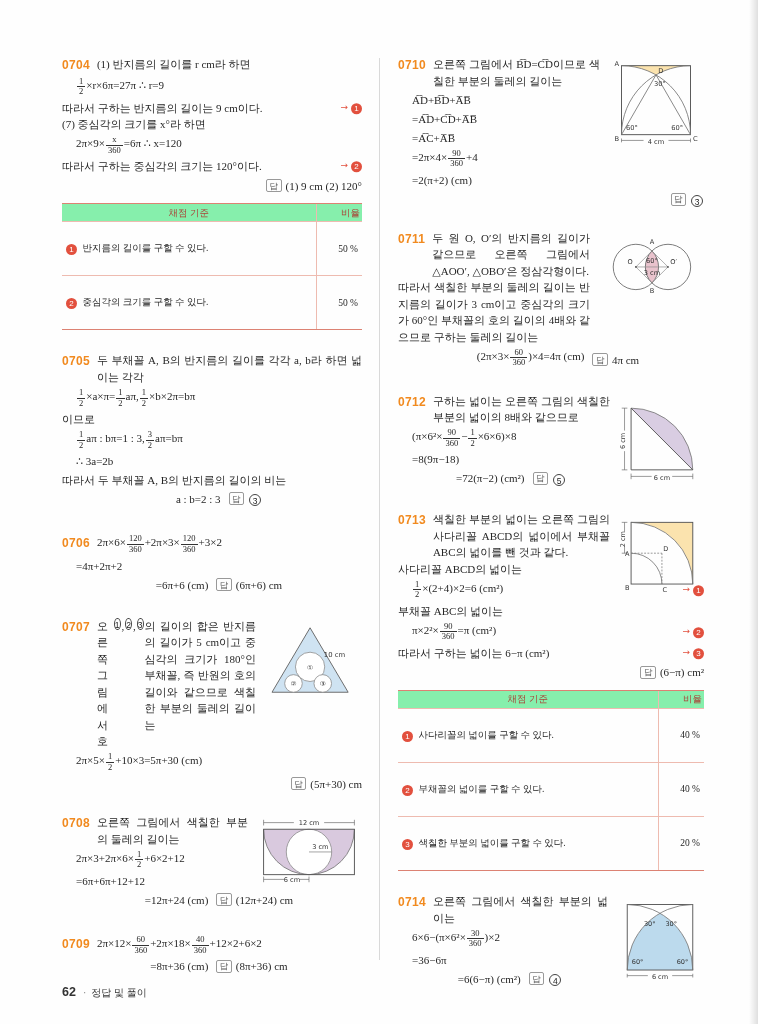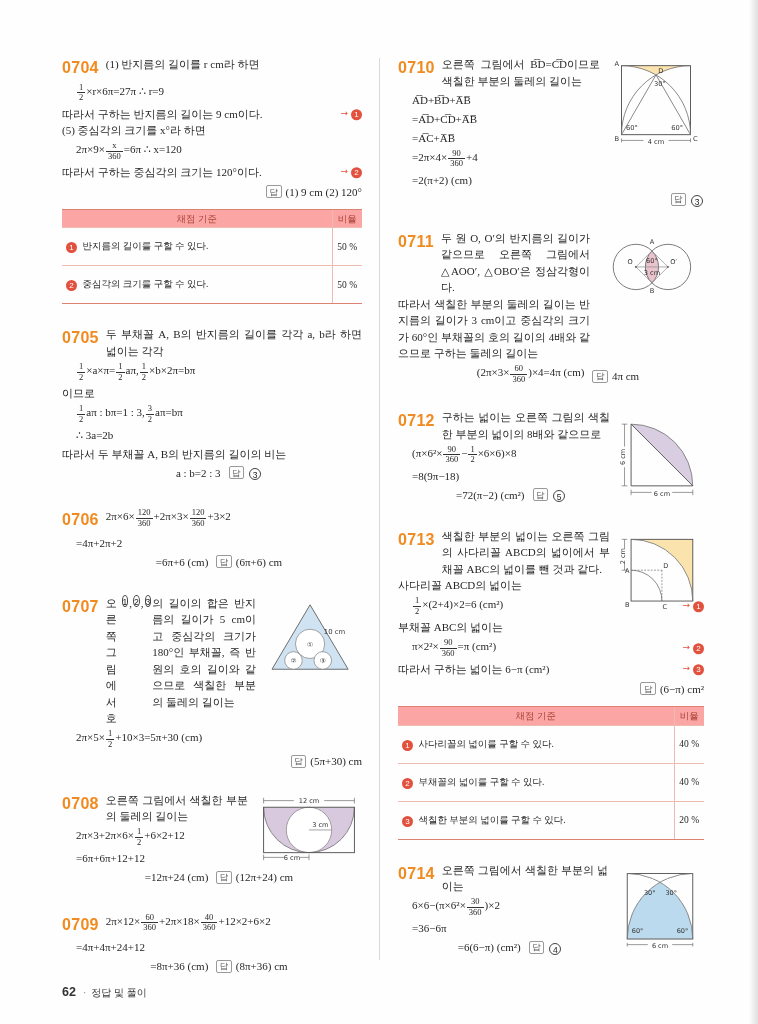--- a/index.html
+++ b/index.html
@@ -18,21 +18,21 @@
     pointer-events:none;
   }
   .divider { position:absolute; left:379px; top:58px; bottom:64px; width:1px; background:#d9d9d9; }
   .content { display:flex; align-items:flex-start; }
   .col-left  { width:316px; padding-right:16px; }
   .col-right { flex:1; padding-left:20px; }
 
   .problem { margin-bottom:22px; overflow:hidden; font-size:11px; line-height:1.5; }
   .pnum {
     font-family:"Liberation Sans","DejaVu Sans",sans-serif;
-    font-weight:bold; color:#f18a1f; font-size:16px;
+    font-weight:bold; color:#f18a1f; font-size:12px;
     margin-right:7px; letter-spacing:0.3px;
   }
   .line { position:relative; text-align:justify; }
   .line.math { padding-left:14px; margin:2.5px 0; text-align:left; }
   .line.first { padding-left:0; }
   .line.has-mark { padding-right:28px; }
 
   .mark {
     position:absolute; right:0; top:50%; transform:translateY(-50%);
     color:#e2503e; font-size:9px; white-space:nowrap;
@@ -63,28 +63,28 @@
   .ansbox {
     display:inline-block; border:1px solid #999; border-radius:2px;
     color:#555; font-size:8.5px; line-height:10px; padding:0.5px 2.5px;
     margin-right:4px; vertical-align:1px;
     font-family:"Liberation Sans","DejaVu Sans",sans-serif;
   }
   .line.ans-line { text-align:right; margin-top:3px; }
 
   table.grade { width:100%; border-collapse:collapse; margin:9px 0 0; font-size:9.5px; line-height:1.3; }
   table.grade th {
-    background:#fca5a5; color:#a94438; font-weight:normal;
+    background:#86efac; color:#a94438; font-weight:normal;
     border-top:1.4px solid #dc8273; border-bottom:0.8px solid #eebbb0;
     padding:2.5px 2px; text-align:center;
     font-family:"Liberation Sans","DejaVu Sans",sans-serif;
   }
-  table.grade td { border-bottom:0.8px solid #eebbb0; padding:12px 4px; }
+  table.grade td { border-bottom:0.8px solid #eebbb0; padding:20px 4px; }
   table.grade tr:last-child td { border-bottom:1.4px solid #dc8273; }
-  table.grade td.pct, table.grade th.pct { width:30px; text-align:center; border-left:0.8px solid #eebbb0; }
+  table.grade td.pct, table.grade th.pct { width:46px; text-align:right; border-left:0.8px solid #eebbb0; }
   table.grade td.crit .rc { margin-right:3px; }
 
   .figure { float:right; margin:2px 0 4px 8px; }
   .figure svg { display:block; }
   .figure svg text {
     font-family:"DejaVu Sans","Liberation Sans",sans-serif;
     font-size:7px; fill:#333; text-anchor:middle;
   }
 
   .footer {
@@ -109,21 +109,21 @@
             <span class="content"><span class="frac">
                 <span class="fnum">1</span>
                 <span class="fden">2</span>
               </span>×r×6π=27π   ∴ r=9</span>
           </div>
           <div class="line text has-mark">
             <span class="content">따라서 구하는 반지름의 길이는 9 cm이다.</span>
             <span class="mark">→ <span class="rc">1</span></span>
           </div>
           <div class="line text">
-            <span class="content">(5) 중심각의 크기를 x°라 하면</span>
+            <span class="content">(7) 중심각의 크기를 x°라 하면</span>
           </div>
           <div class="line math">
             <span class="content">2π×9×<span class="frac">
                 <span class="fnum">x</span>
                 <span class="fden">360</span>
               </span>=6π   ∴ x=120</span>
           </div>
           <div class="line text has-mark">
             <span class="content">따라서 구하는 중심각의 크기는 120°이다.</span>
             <span class="mark">→ <span class="rc">2</span></span>
@@ -269,23 +269,20 @@
         </div>
         <div class="problem">
           <div class="line math first">
             <span class="content"><span class="pnum">0709</span>2π×12×<span class="frac">
                 <span class="fnum">60</span>
                 <span class="fden">360</span>
               </span>+2π×18×<span class="frac">
                 <span class="fnum">40</span>
                 <span class="fden">360</span>
               </span>+12×2+6×2</span>
-          </div>
-          <div class="line math">
-            <span class="content">=4π+4π+24+12</span>
           </div>
           <div class="line math with-ans">
             <span class="content">=8π+36 (cm)</span>
             <span class="ans"><span class="ansbox">답</span><span class="anstext">(8π+36) cm</span></span>
           </div>
         </div>
       </div>
     <div class="col-right" id="col1">
         <div class="problem">
           <div class="figure">

